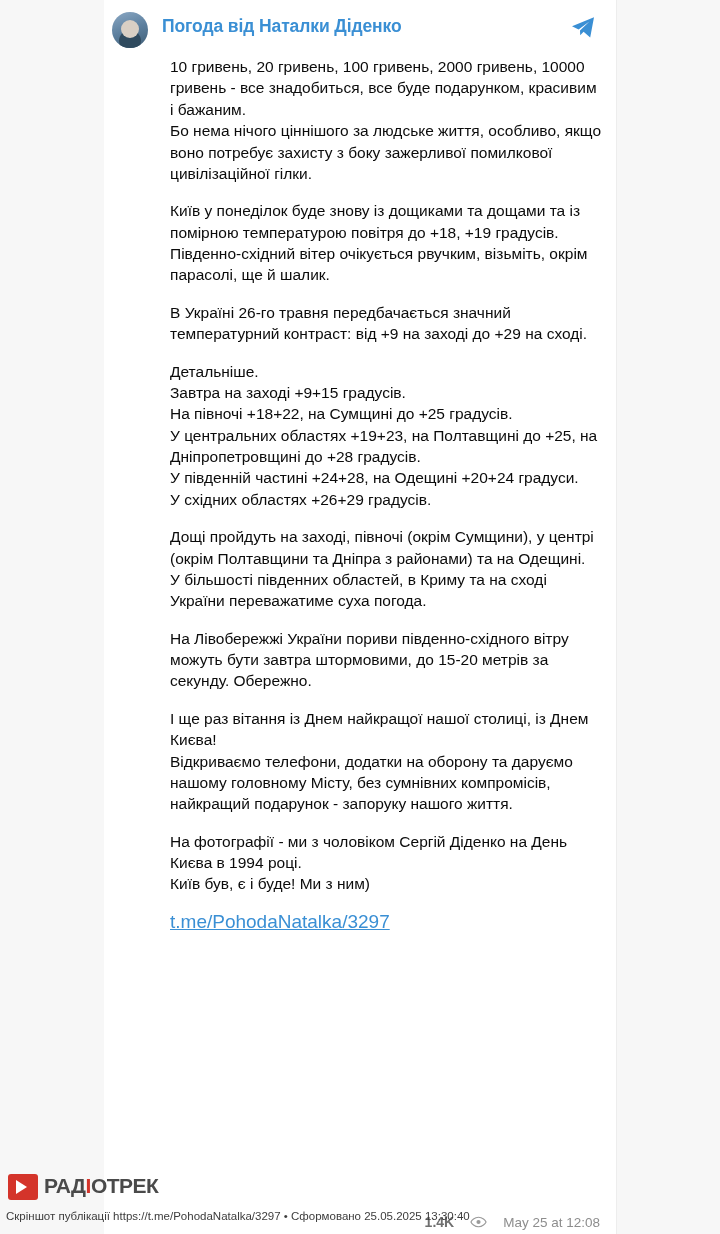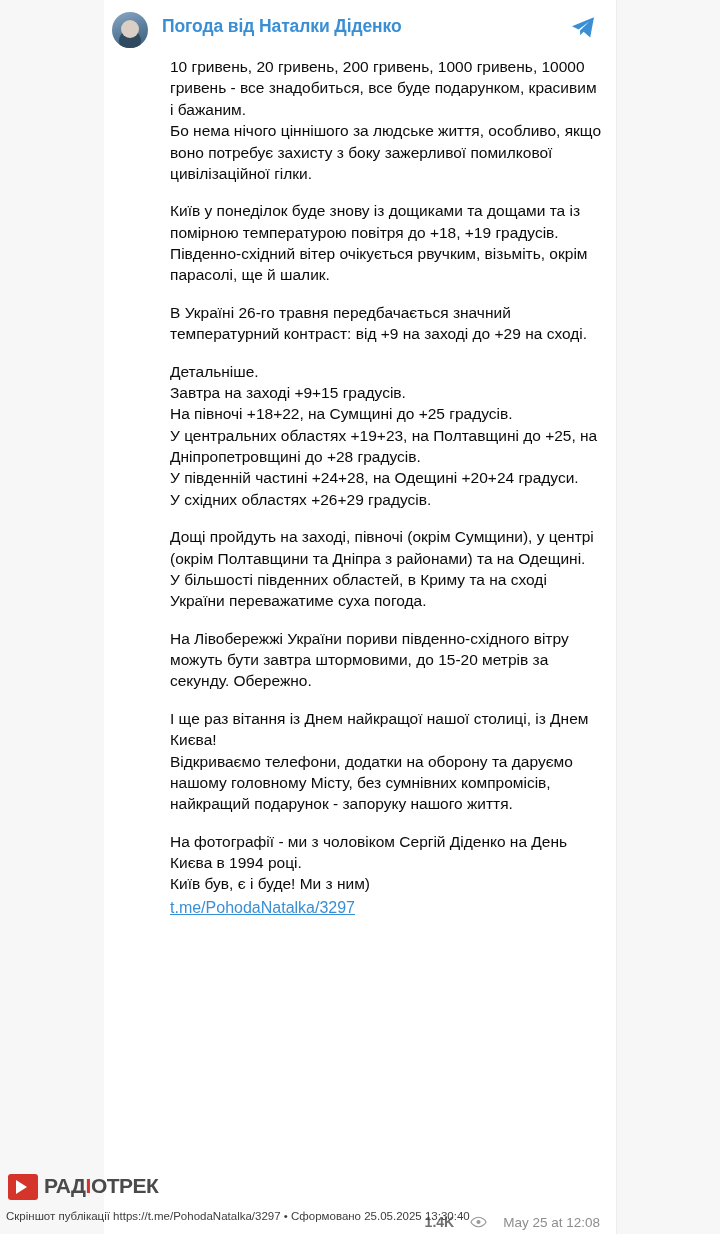--- a/index.html
+++ b/index.html
@@ -98,25 +98,25 @@
     padding: 4px 0 0 66px;
     font-size: 15.5px;
     line-height: 1.38;
     color: #0b0b0b;
   }
   .para {
     margin: 0 0 16px 0;
     white-space: pre-wrap;
   }
   .para.tight {
-    margin-bottom: 0;
+    margin-bottom: 12px;
   }
   .post-link {
     color: #3a8fd4;
-    font-size: 16px;
+    font-size: 19px;
     margin: 2px 0 0 0;
     text-decoration: underline;
     display: inline-block;
   }
   .post-footer {
     position: absolute;
     left: 170px;
     right: 16px;
     bottom: 4px;
     display: flex;
@@ -190,21 +190,21 @@
       <div class="avatar"></div>
       <div class="channel-title">Погода від Наталки Діденко</div>
       <div class="tg-icon">
         <svg viewBox="0 0 26 26" width="26" height="26" aria-hidden="true">
           <path d="M2 12.3 L24 3.2 L20.2 23.5 L13.6 17.8 L10.2 21.2 L10.0 16.6 L19.4 7.6 L8.6 15.4 Z" fill="#3a8fd4"></path>
         </svg>
       </div>
     </div>
 
     <div class="post-body">
-      <p class="para">10 гривень, 20 гривень, 200 гривень, 1000 гривень, 10000 гривень - все знадобиться, все буде подарунком, красивим і бажаним.
+      <p class="para">10 гривень, 20 гривень, 100 гривень, 2000 гривень, 10000 гривень - все знадобиться, все буде подарунком, красивим і бажаним.
 Бо нема нічого ціннішого за людське життя, особливо, якщо воно потребує захисту з боку зажерливої помилкової цивілізаційної гілки.</p>
       <p class="para">Київ у понеділок буде знову із дощиками та дощами та із помірною температурою повітря до +18, +19 градусів. Південно-східний вітер очікується рвучким, візьміть, окрім парасолі, ще й шалик.</p>
       <p class="para">В Україні 26-го травня передбачається значний температурний контраст: від +9 на заході до +29 на сході.</p>
       <p class="para">Детальніше.
 Завтра на заході +9+15 градусів.
 На півночі +18+22, на Сумщині до +25 градусів.
 У центральних областях +19+23, на Полтавщині до +25, на Дніпропетровщині до +28 градусів.
 У південній частині +24+28, на Одещині +20+24 градуси.
 У східних областях +26+29 градусів.</p>
       <p class="para">Дощі пройдуть на заході, півночі (окрім Сумщини), у центрі (окрім Полтавщини та Дніпра з районами) та на Одещині.

